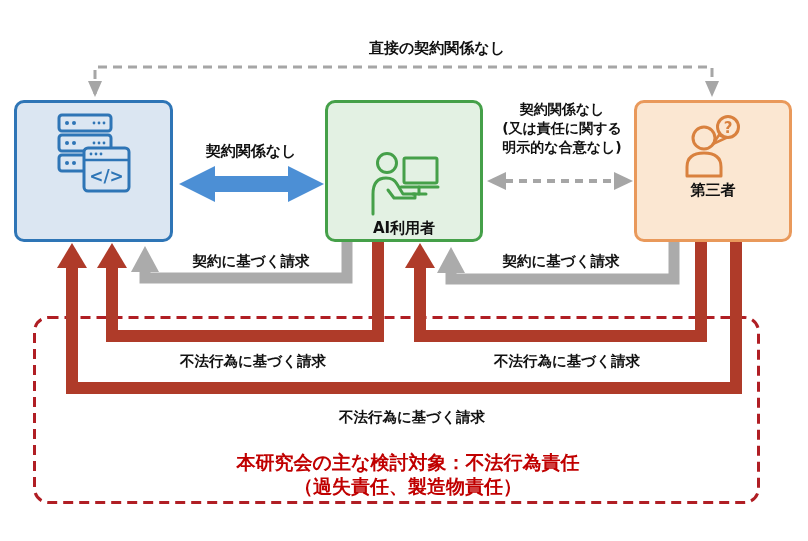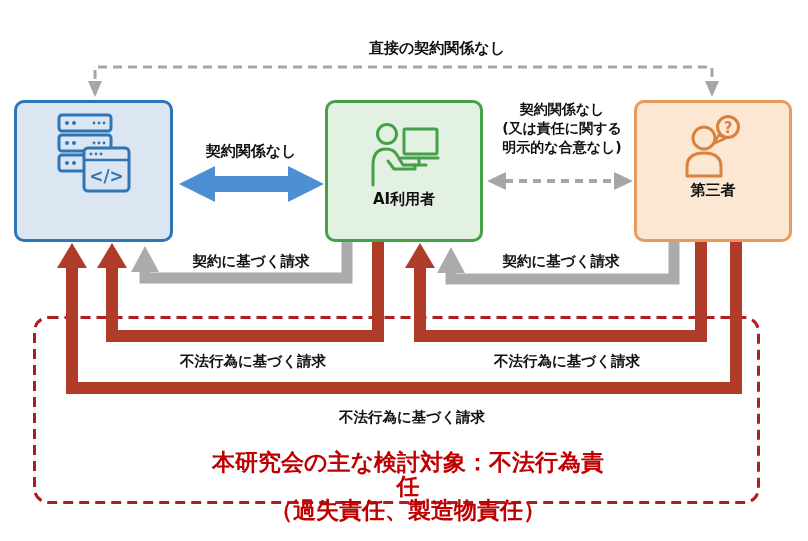--- a/index.html
+++ b/index.html
@@ -7,21 +7,21 @@
     position:relative;width:808px;height:541px;overflow:hidden;background:#fff;
     font-family:"DejaVu Sans","Liberation Sans",sans-serif;
   }
   svg.connectors{position:absolute;left:0;top:0;z-index:1;}
   .node{
     position:absolute;top:100px;height:142px;box-sizing:border-box;
     border:3px solid;border-radius:10px;z-index:2;
     display:flex;flex-direction:column;align-items:center;
   }
   .node-developer{left:14px;width:159px;border-color:#2E75B6;background:#DBE6F2;}
-  .node-user{left:325px;width:158px;border-color:#45A049;background:#E3F1E3;}
+  .node-user{left:325px;width:158px;border-color:#45A049;background:#E3F1E3;justify-content:flex-end;}
   .node-third{left:634px;width:158px;border-color:#E9995B;background:#FBE7D2;}
   .node-icon{flex:0 0 auto;}
   .node-developer .node-icon{margin-top:9px;}
   .node-user .node-icon{margin-top:18px;}
   .node-third .node-icon{margin-top:11px;}
   .node-label{
     font-weight:bold;font-size:15px;line-height:21px;color:#111;
     text-align:center;white-space:pre-line;margin-top:2px;
   }
   .lbl{
@@ -30,21 +30,21 @@
     text-align:center;white-space:pre-line;
   }
   .lbl-top{left:405px;top:38px;margin-left:32px;}
   .lbl-contract{left:251px;top:141px;}
   .lbl-nocontract{left:562px;top:100px;font-size:14px;line-height:19px;}
   .lbl-claim-left{left:251px;top:251px;font-size:14.5px;}
   .lbl-claim-right{left:561px;top:251px;font-size:14.5px;}
   .lbl-tort-left{left:253px;top:351px;font-size:14.5px;}
   .lbl-tort-right{left:567px;top:351px;font-size:14.5px;}
   .lbl-tort-bottom{left:412px;top:407px;font-size:14.5px;}
-  .lbl-focus{left:408px;top:450px;font-size:23px;line-height:24px;color:#C00000;}
+  .lbl-focus{left:408px;top:450px;font-size:19px;line-height:24px;color:#C00000;}
 </style>
 </head>
 <body>
 
 <div class="stage">
 
   <svg class="connectors" width="808" height="541" viewBox="0 0 808 541">
 
     <rect x="34.5" y="317.5" width="724" height="185" rx="14" fill="none" stroke="#B01E24" stroke-width="3" stroke-dasharray="10,6"></rect>
 

